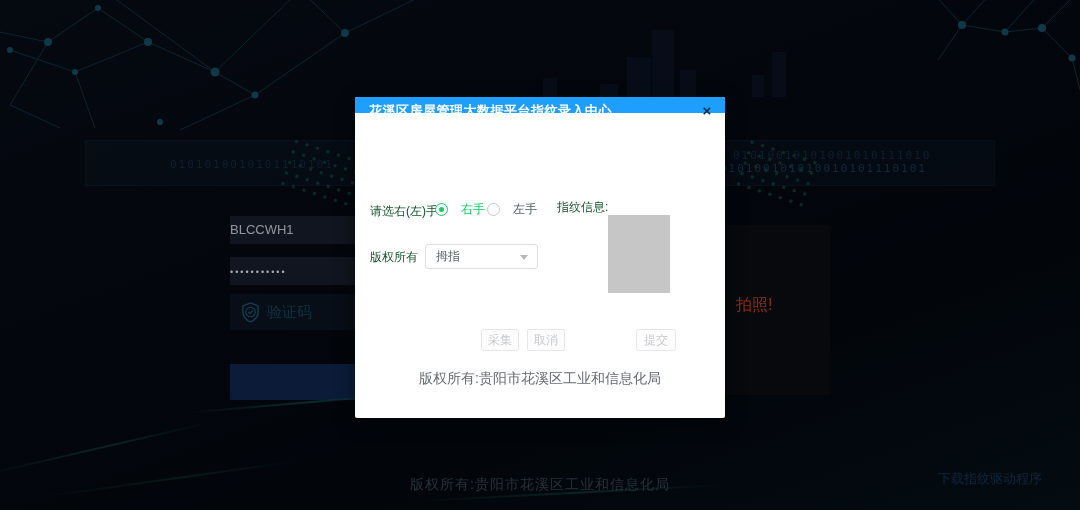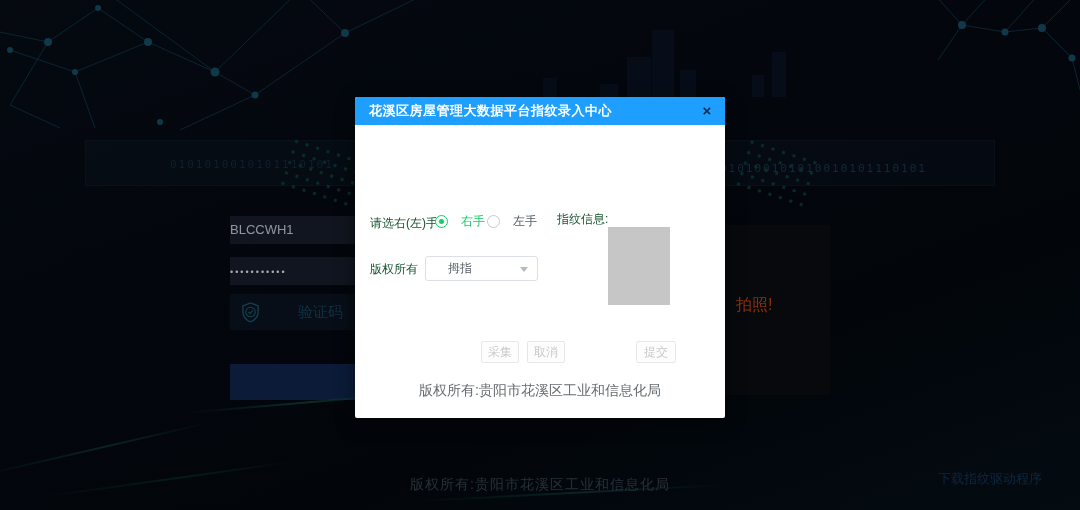--- a/index.html
+++ b/index.html
@@ -22,30 +22,30 @@
              background-size:11px 11px; transform:rotate(18deg); opacity:.8; }
   .streak { position:absolute; height:2px;
             background:linear-gradient(90deg,transparent,#0e4a42 45%,#12584a 55%,transparent); opacity:.55; }
 
   
   .login-input { position:absolute; left:230px; width:140px; height:28px; background:#181e2b;
                  color:#c9cfda; font-size:13px; line-height:28px; }
   .login-input.pwd { color:#e6e9ef; font-size:9px; letter-spacing:2px; line-height:30px; }
   .captcha-bar { position:absolute; left:230px; top:294px; width:140px; height:36px; background:#0c1421;
                  display:flex; align-items:center; gap:7px; padding-left:11px; }
-  .captcha-bar .cap-label { color:#14455c; font-size:15px;margin-left:31px; }
+  .captcha-bar .cap-label { color:#14455c; font-size:15px; }
   .login-btn { position:absolute; left:230px; top:364px; width:140px; height:36px; background:#10264e; }
   .camera-panel { position:absolute; left:618px; top:225px; width:212px; height:170px; background:#0a0d13; }
   .camera-panel .cam-label { position:absolute; left:118px; top:70px; color:#c2410c; font-size:16px; }
 
   
   .overlay { position:absolute; inset:0; background:rgba(0,0,0,0.28); z-index:2; }
   .modal { position:absolute; left:355px; top:97px; width:370px; height:321px; z-index:3;
            background:#ffffff; border-radius:2px; box-shadow:0 4px 20px rgba(0,0,0,0.45); }
-  .modal-header { position:relative; height:28px; background:#1e9fff; border-radius:2px 2px 0 0; }
+  .modal-header { position:relative; height:16px; background:#1e9fff; border-radius:2px 2px 0 0; }
   .modal-title { position:absolute; left:14px; top:0; line-height:28px; color:#ffffff;
                  font-size:13px; font-weight:bold; letter-spacing:.5px; }
   .modal-close { position:absolute; right:9px; top:0; width:18px; height:28px; line-height:27px;
                  text-align:center; color:#0b2d4d; font-size:15px; font-weight:bold; cursor:pointer; }
   .modal-body { position:relative; height:293px; }
 
   .fld-label { position:absolute; font-size:12px; color:#14532d; white-space:nowrap; }
 
   .radio { position:absolute; display:flex; align-items:center; gap:13px; cursor:pointer; }
   .radio .dot { width:13px; height:13px; border-radius:50%; border:1px solid #c6cad0; background:#fff;
@@ -53,21 +53,21 @@
   .radio .rlabel { font-size:12px; color:#555e66; }
   .radio.checked .dot { border-color:#13ce66; }
   .radio.checked .dot::after { content:""; position:absolute; left:3px; top:3px; width:5px; height:5px;
                                border-radius:50%; background:#13ce66; }
   .radio.checked .rlabel { color:#13ce66; }
 
   .fp-box { position:absolute; left:253px; top:102px; width:62px; height:78px; background:#c6c6c6; }
 
   .select-box { position:absolute; left:70px; top:131px; width:113px; height:25px; border:1px solid #dcdfe6;
                 border-radius:3px; background:#fff; font-size:12px; color:#5a6268; line-height:23px;
-                padding-left:22px; cursor:pointer; }
+                padding-left:10px; cursor:pointer; }
   .select-caret { position:absolute; right:9px; top:10px; width:0; height:0;
                   border-left:4px solid transparent; border-right:4px solid transparent;
                   border-top:5px solid #b6babf; }
 
   .dlg-btn { position:absolute; top:216px; height:22px; background:#fdfdfd; border:1px solid #e7e7e7;
              border-radius:2px; font-size:12px; color:#c7c9cc; text-align:center; line-height:20px;
              cursor:pointer; font-family:inherit; }
   .btn-collect { left:126px; width:38px; }
   .btn-cancel  { left:172px; width:38px; }
   .btn-submit  { left:281px; width:40px; }
@@ -121,20 +121,21 @@
     <div class="skyline" style="left:600px;top:84px;width:18px;height:13px"></div>
     <div class="skyline" style="left:627px;top:57px;width:24px;height:40px"></div>
     <div class="skyline" style="left:652px;top:30px;width:22px;height:67px"></div>
     <div class="skyline" style="left:680px;top:70px;width:16px;height:27px"></div>
     <div class="skyline" style="left:752px;top:75px;width:12px;height:22px"></div>
     <div class="skyline" style="left:772px;top:52px;width:14px;height:45px"></div>
 
     <div class="banner-strip"></div>
 
     <div class="binary" style="left:170px;top:158px">0101010010101110101</div>
+    <div class="binary" style="left:733px;top:149px">01010010101001010111010</div>
     <div class="binary bright" style="left:720px;top:162px">010100101010010101110101</div>
 
     <div class="dotgrid" style="left:283px;top:146px;width:82px;height:52px"></div>
     <div class="dotgrid" style="left:738px;top:146px;width:78px;height:56px"></div>
 
     <div class="login-input" style="top:216px">BLCCWH1</div>
     <div class="login-input pwd" style="top:257px">•••••••••••</div>
 
     <div class="captcha-bar">
       <svg width="19" height="21" viewBox="0 0 20 22">

